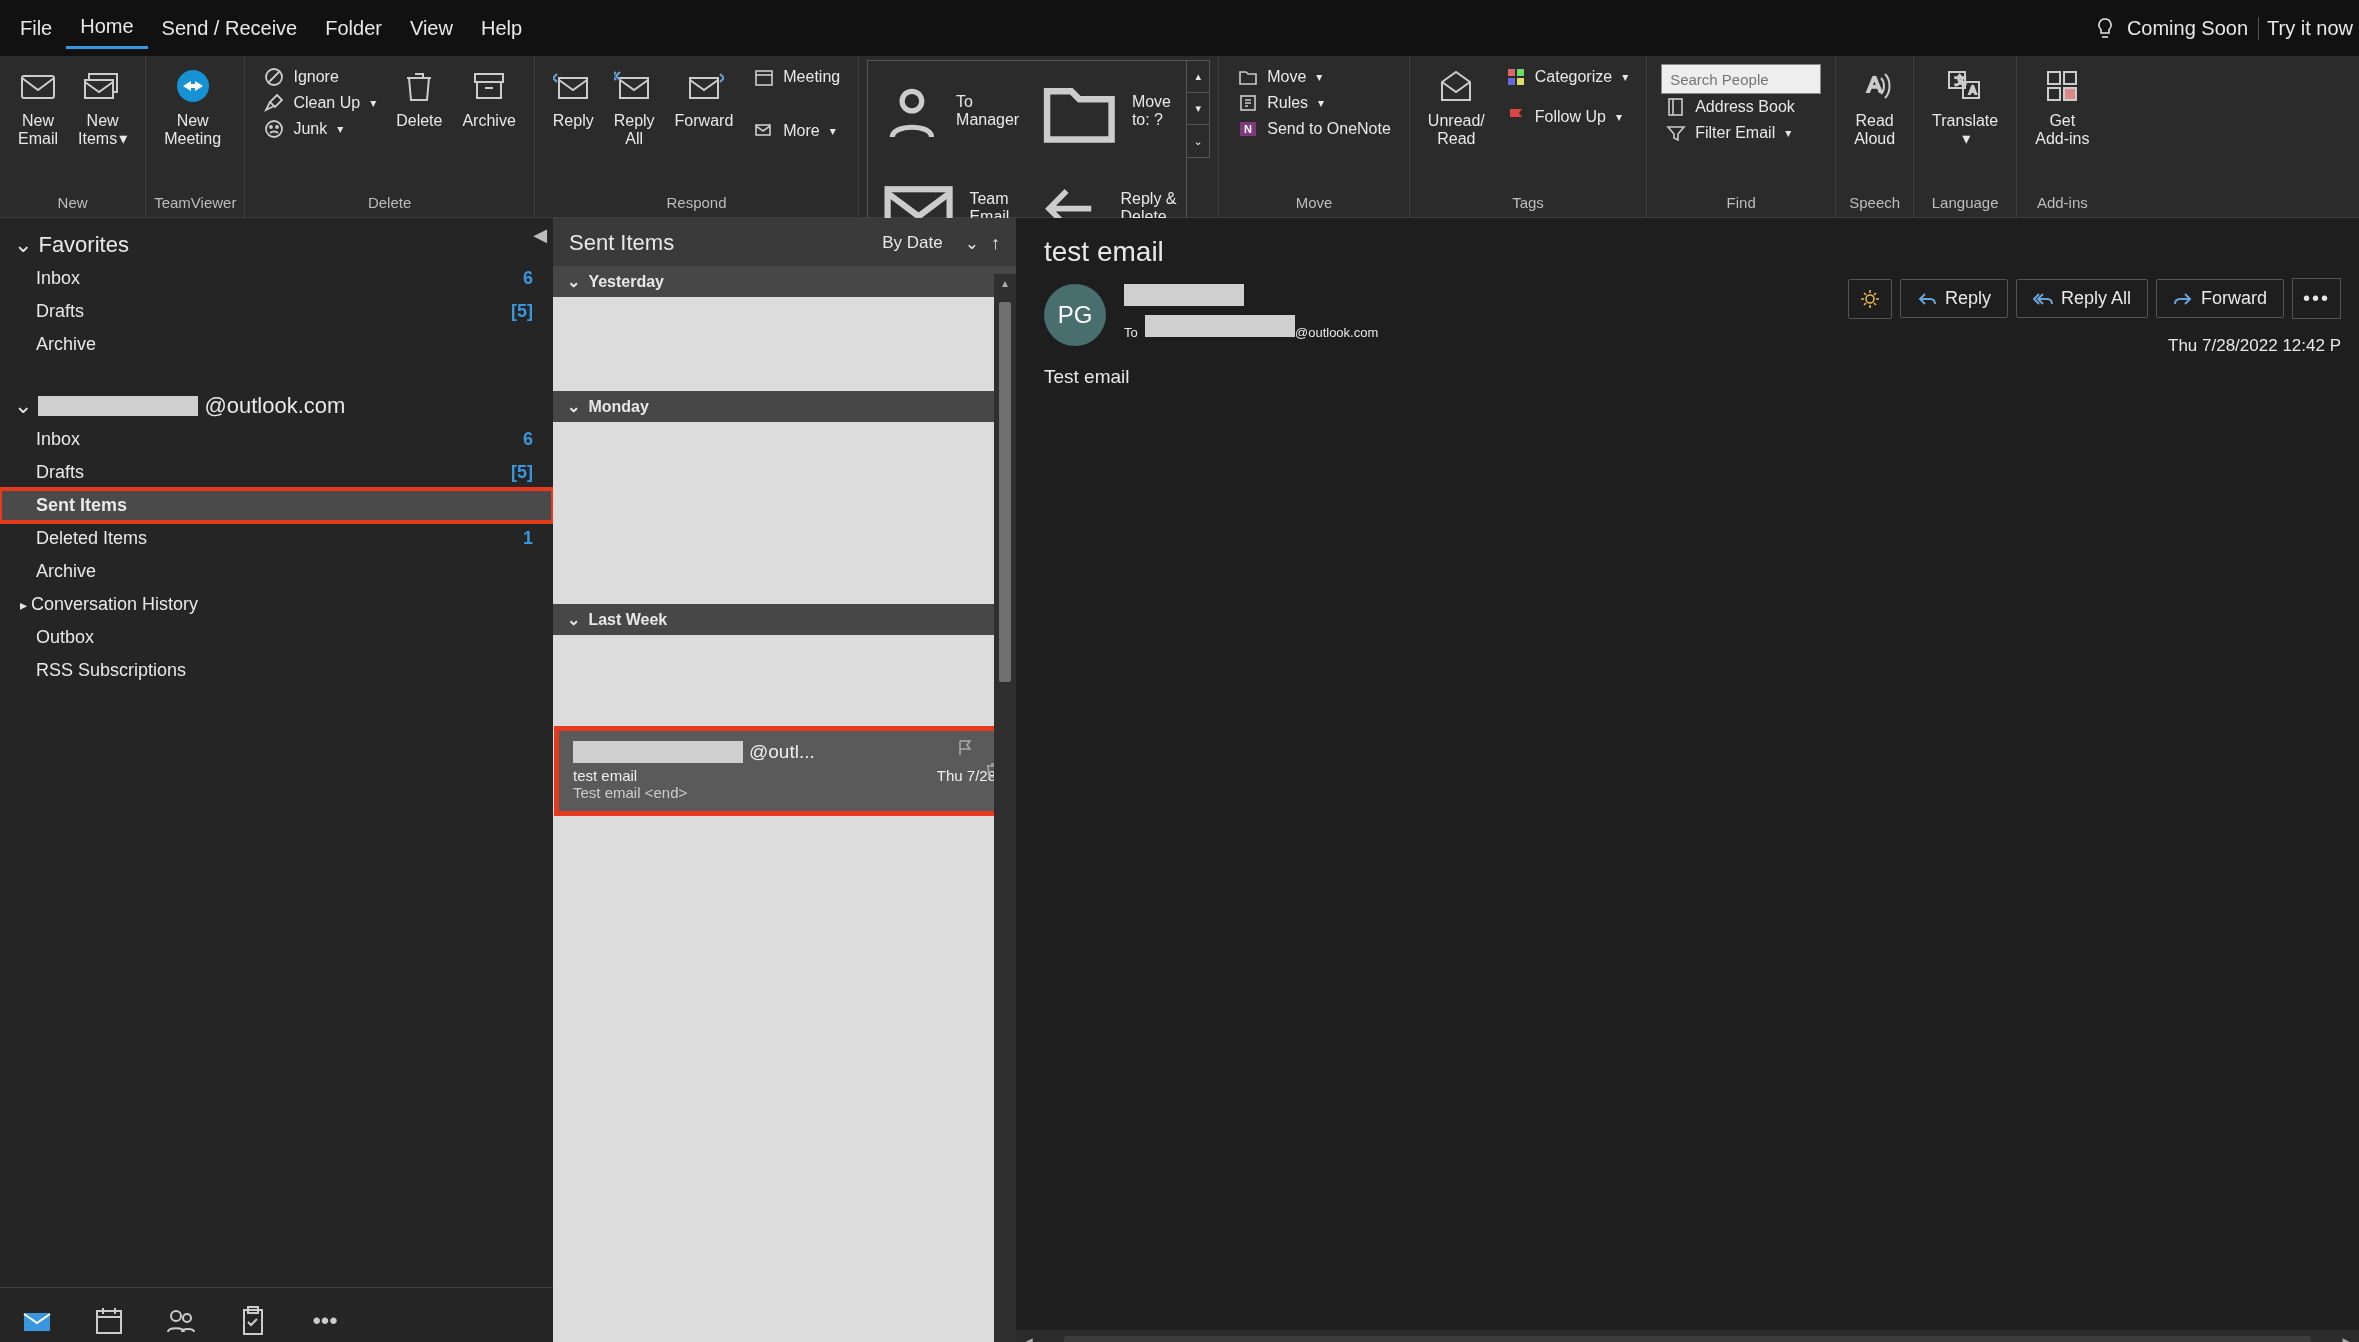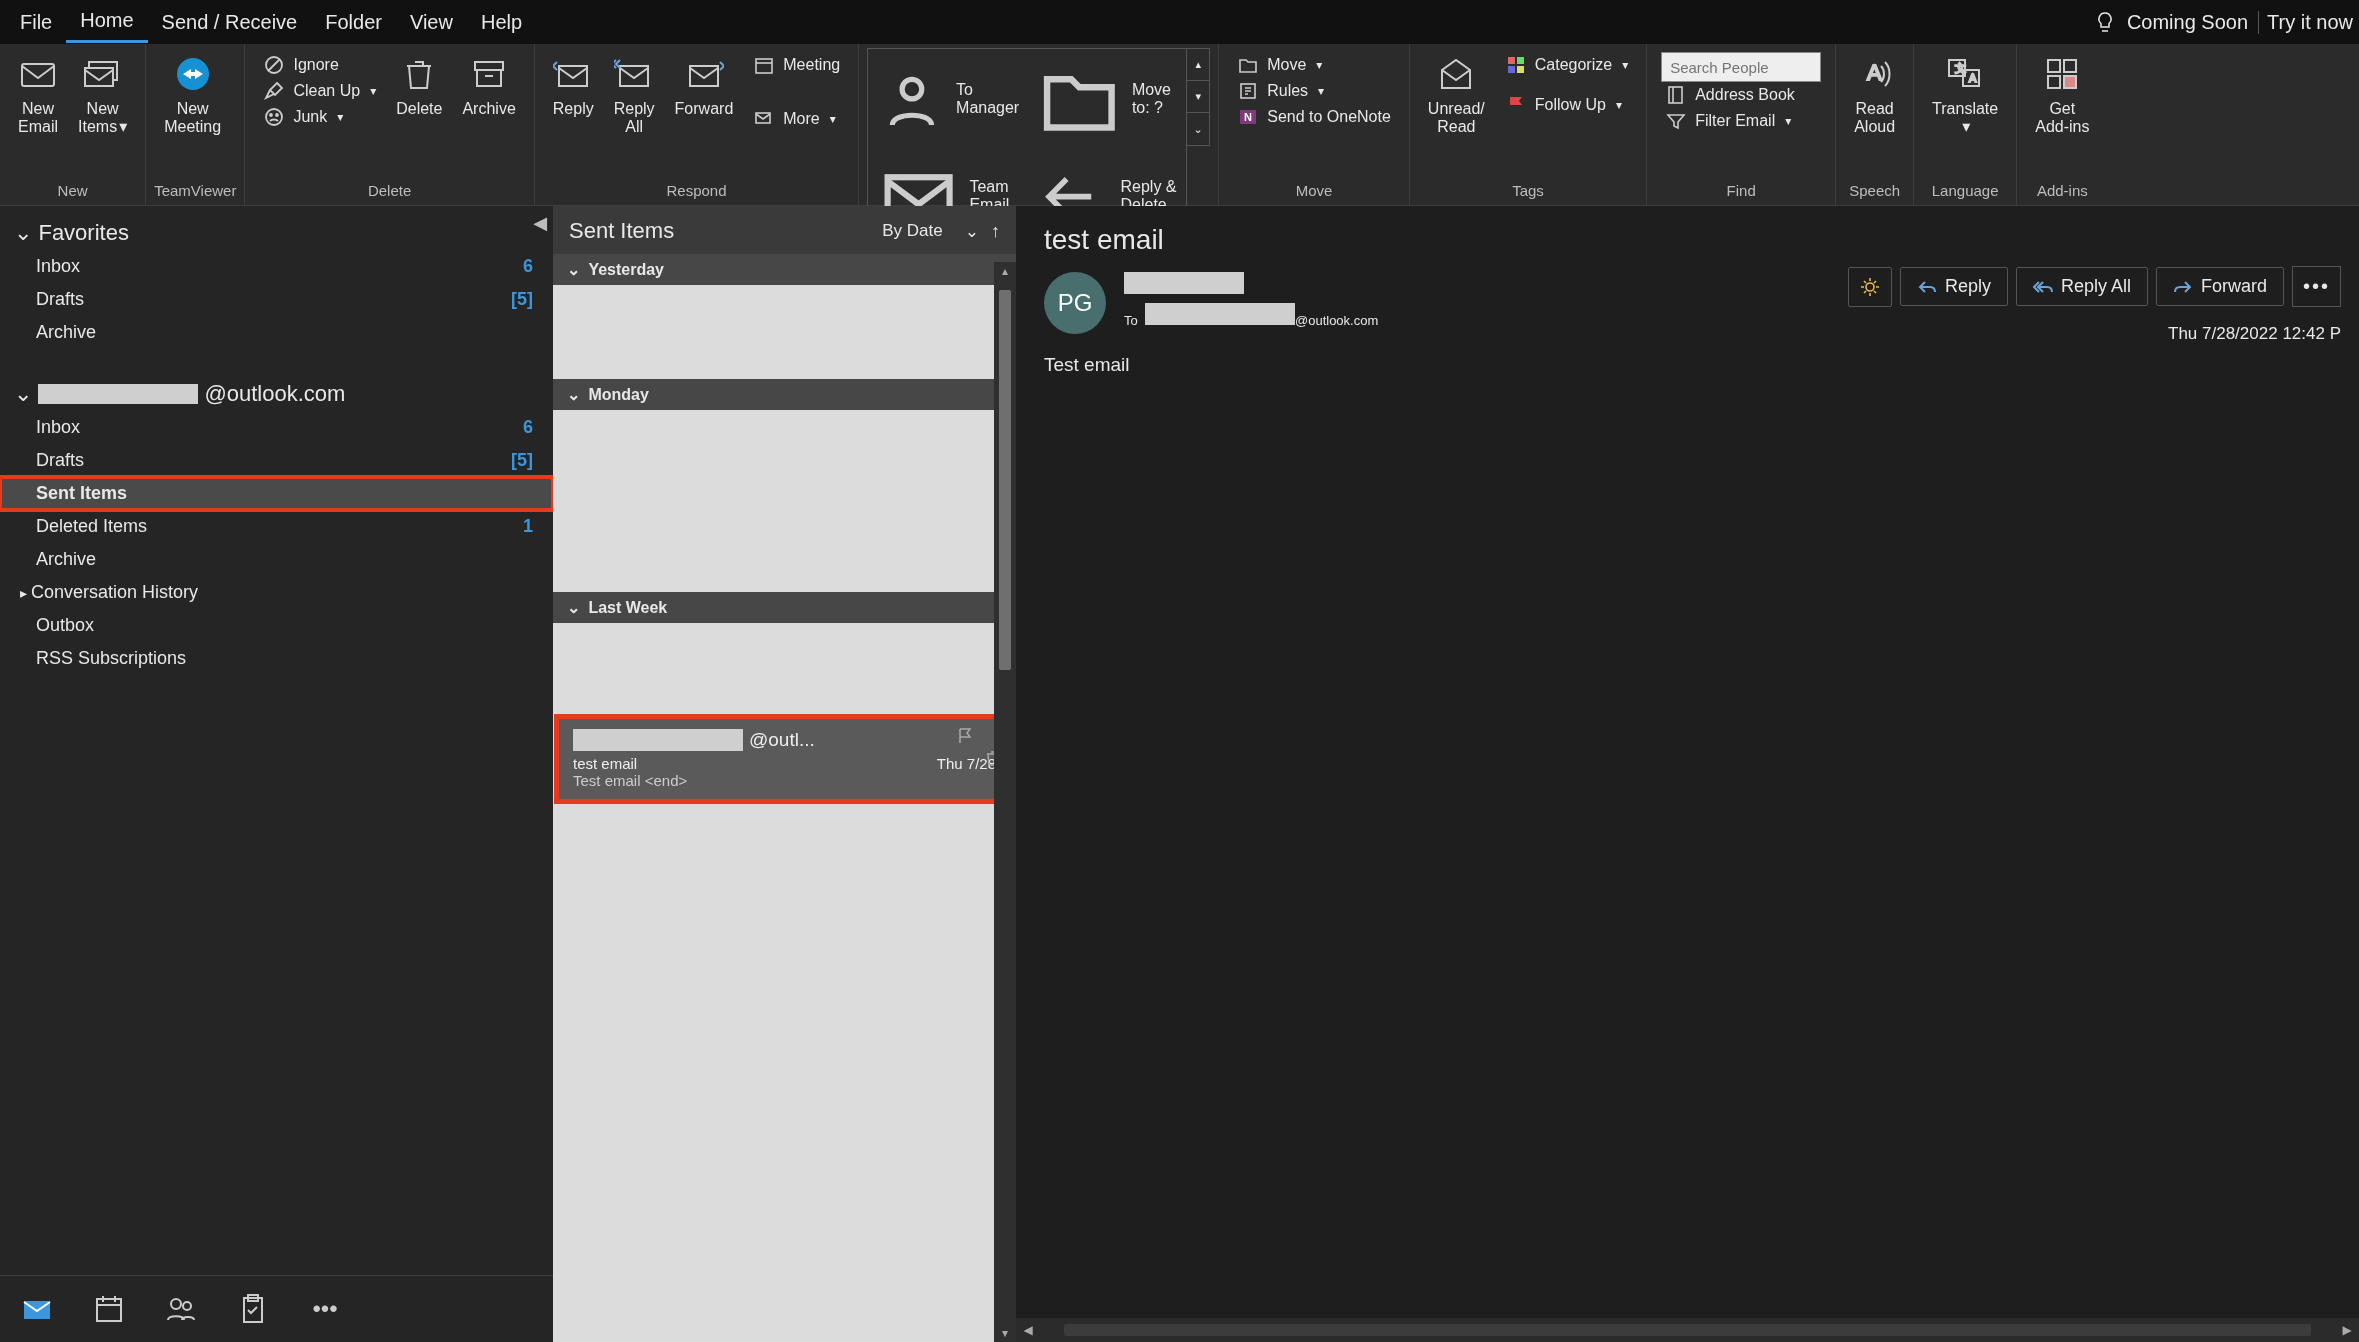--- a/index.html
+++ b/index.html
@@ -12,21 +12,21 @@
     --bg-lighter: #dcdcdc;
     --text: #e8e8e8;
     --text-dim: #bdbdbd;
     --accent-blue: #3a97dd;
     --border: #3d3d3d;
     --highlight-red: #e63a1e;
   }
   *{box-sizing:border-box;margin:0;padding:0;font-family:"Segoe UI",Arial,sans-serif;}
   body{background:var(--bg-dark);color:var(--text);font-size:13px;overflow:hidden;width:2359px;height:1342px;}
   
-  .menubar{display:flex;align-items:center;height:44px;background:var(--bg-darker);padding:0 6px;}
+  .menubar{display:flex;align-items:center;height:56px;background:var(--bg-darker);padding:0 6px;}
   .menubar .menu-item{padding:8px 14px;cursor:pointer;font-size:20px;}
   .menubar .menu-item.active{border-bottom:3px solid var(--accent-blue);font-weight:400;}
   .menubar .spacer{flex:1;}
   .menubar .rh{display:flex;align-items:center;gap:10px;font-size:20px;}
   .rh .lightbulb{width:24px;height:24px;}
   
   .ribbon{display:flex;height:162px;background:var(--bg-ribbon);border-bottom:1px solid var(--border);}
   .ribbon-group{display:flex;flex-direction:column;border-right:1px solid var(--border);padding:4px 8px 0 8px;}
   .ribbon-group .row{display:flex;flex:1;align-items:flex-start;}
   .ribbon-group .label{text-align:center;font-size:15px;color:var(--text-dim);padding:4px 0 6px;position:relative;}

